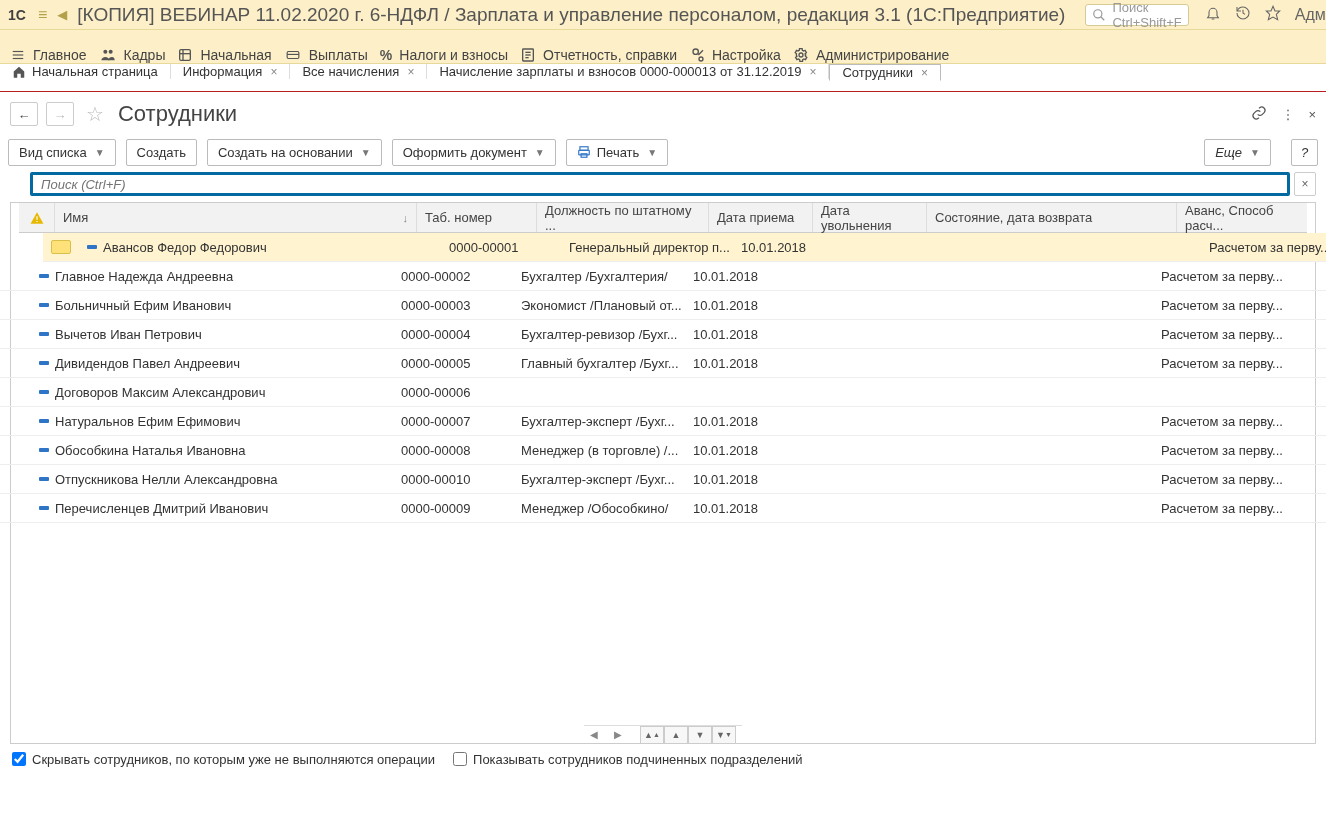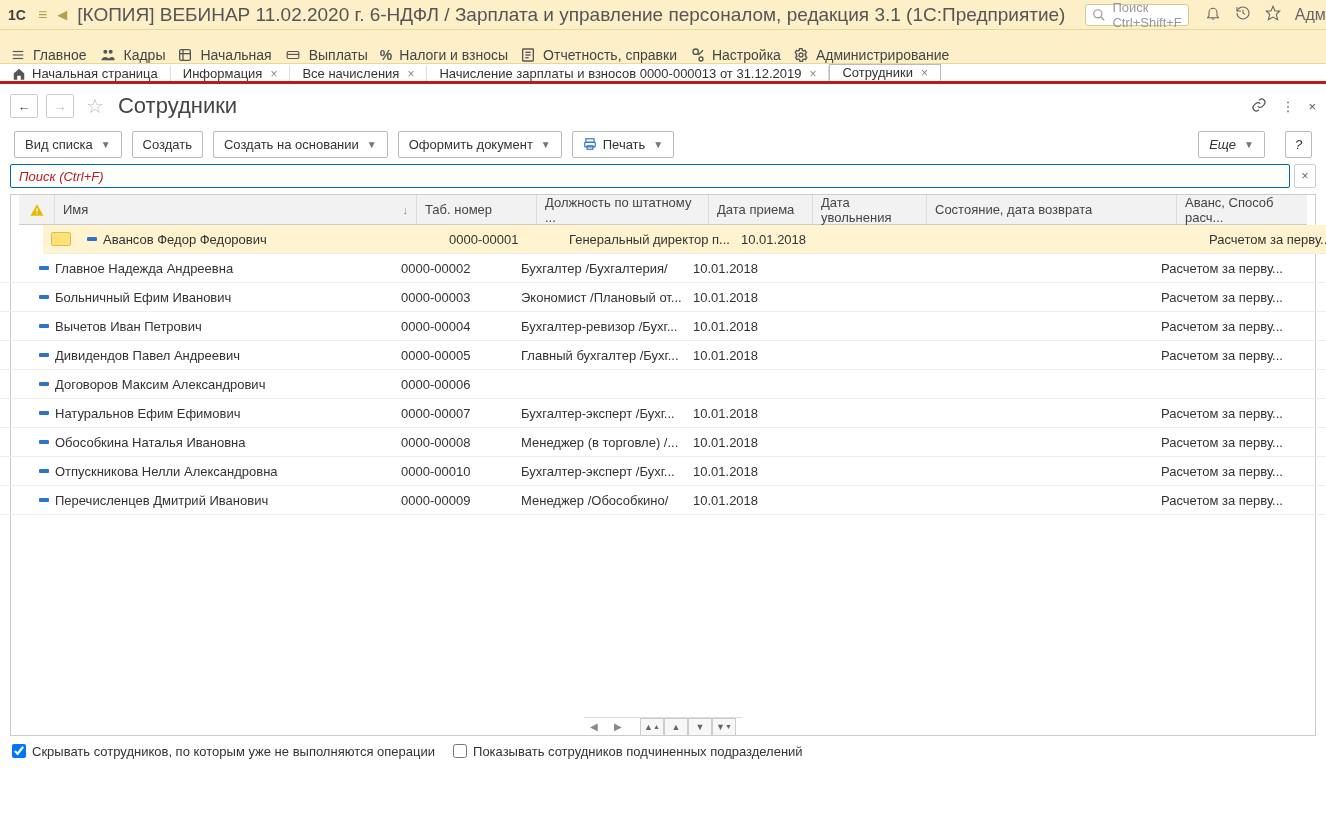--- a/index.html
+++ b/index.html
@@ -15,41 +15,41 @@
   .search-box svg { flex:0 0 auto; }
   .top-icons { display:flex; align-items:center; gap:14px; color:#666; padding:0 6px; }
   .top-icons > * { cursor:pointer; }
   .user-label { font-size:16px; }
   .filter-icon { font-size:14px; }
 
   .section-nav { display:flex; align-items:flex-end; height:34px; background:#fdf0c8; border-bottom:1px solid #e6d99a; padding:0 10px; gap:12px; }
   .section-item { display:flex; align-items:center; gap:7px; color:#444; cursor:pointer; font-size:14px; }
   .section-item svg { color:#666; }
 
-  .doc-tabs { display:flex; align-items:flex-end; height:20px; border-bottom:3px solid #b91c1c; background:#fff; }
+  .doc-tabs { display:flex; align-items:flex-start; height:28px; border-bottom:1px solid #b91c1c; background:#fff; }
   .doc-tab { display:flex; align-items:center; gap:6px; padding:0 12px; border-right:1px solid #ddd; color:#333; cursor:pointer; font-size:13px; }
   .doc-tab .close { color:#888; font-size:12px; margin-left:2px; }
   .doc-tab.active-employees { border:1px solid #bbb; border-top:1px solid #bbb; border-bottom:1px solid #fff; background:#fff; }
 
   .page-head { display:flex; align-items:center; height:40px; padding:4px 10px 0 10px; gap:8px; }
   .nav-btn { width:28px; height:24px; border:1px solid #ccc; border-radius:2px; display:flex; align-items:center; justify-content:center; cursor:pointer; color:#444; background:#fff; }
   .nav-btn.disabled { color:#bbb; }
   .star { color:#bbb; font-size:20px; margin-left:4px; }
   .page-title { font-size:22px; color:#444; margin-left:6px; }
   .head-right { margin-left:auto; display:flex; align-items:center; gap:14px; color:#555; }
   .head-right > * { cursor:pointer; }
 
-  .toolbar { display:flex; align-items:center; height:40px; padding:4px 14px; gap:10px; }
+  .toolbar { display:flex; align-items:center; height:40px; padding:4px 8px; gap:10px; }
   .btn { display:flex; align-items:center; gap:6px; height:27px; padding:0 10px; border:1px solid #bbb; border-radius:2px; background:#fff; cursor:pointer; color:#333; font-size:13px; }
   .btn .caret { color:#777; font-size:10px; margin-left:2px; }
   .toolbar-right { margin-left:auto; display:flex; gap:20px;font-style:italic; }
   .btn.square { width:27px; padding:0; justify-content:center; }
 
   .search-row { display:flex; align-items:center; padding:0 10px 6px 10px; gap:4px; }
-  .list-search { flex:1; height:24px; border:1px solid #0369a1; border-radius:2px; padding:0 8px; color:#b91c1c; font-style:italic; background:#fff; display:flex; align-items:center; }
+  .list-search { flex:1; height:24px; border:3px solid #0369a1; border-radius:2px; padding:0 8px; color:#737373; font-style:italic; background:#fff; display:flex; align-items:center;margin-left:20px; }
   .clear-search { width:22px; height:24px; border:1px solid #ccc; border-radius:2px; display:flex; align-items:center; justify-content:center; color:#666; cursor:pointer; font-size:12px; }
 
   .grid { margin:0 10px; border:1px solid #ccc; height:542px; display:flex; flex-direction:column;align-items:center; }
   .grid-header { display:flex; background:#f2f2f2; border-bottom:1px solid #ccc; height:30px; align-items:stretch; }
   .gh-cell { display:flex; align-items:center; padding:0 8px; border-right:1px solid #ddd; color:#444; font-size:13px; position:relative; }
   .gh-cell:last-child { border-right:none; }
   .sort-arrow { margin-left:auto; color:#888; font-size:11px; }
 
   .grid-body { flex:1; overflow:hidden; }
   .row { display:flex; height:29px; align-items:center; border-bottom:1px solid #eee; }

